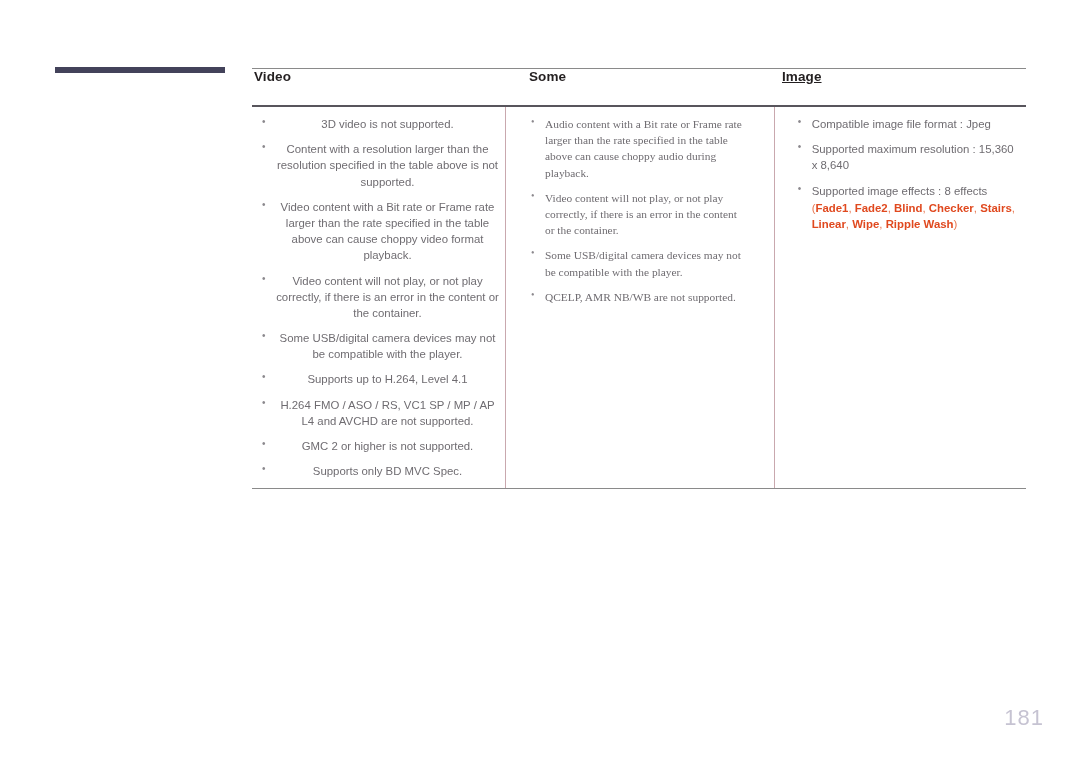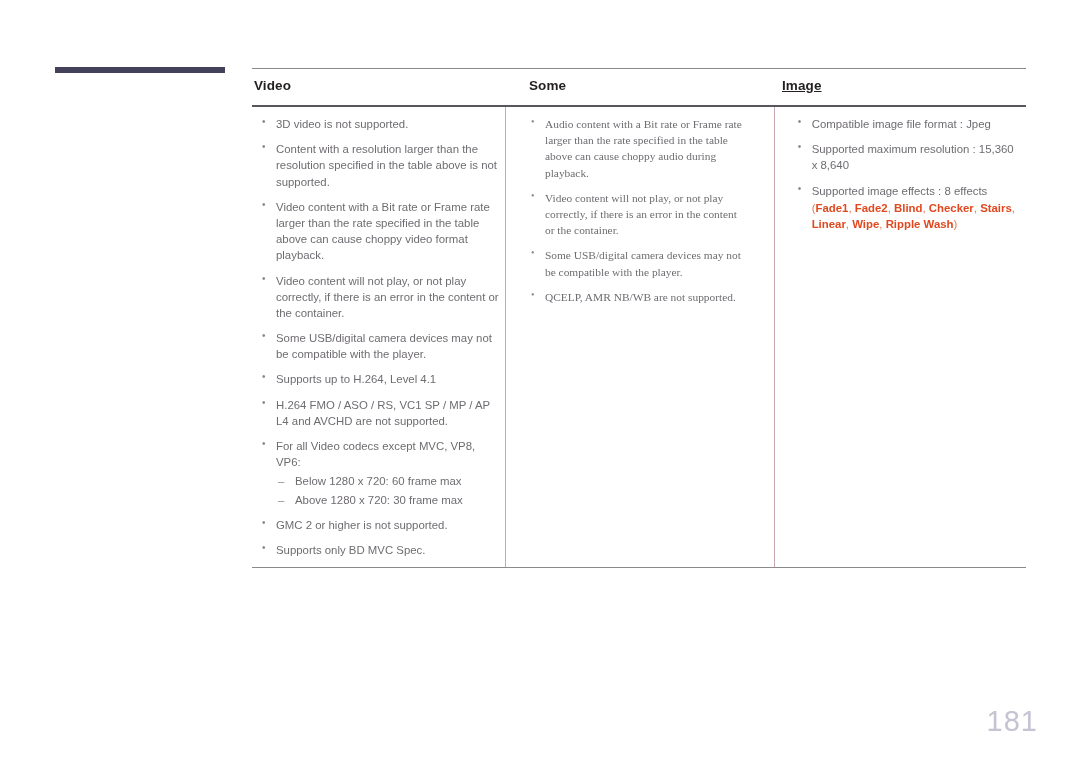--- a/index.html
+++ b/index.html
@@ -34,21 +34,21 @@
   }
 
   .table-top-rule {
     height: 1px;
     background: #8a8a8a;
     width: 100%;
   }
 
   .header-row {
     display: flex;
-    align-items: center;
+    align-items: flex-start;
     height: 36px;
   }
 
   .header-cell {
     font-size: 13.5px;
     font-weight: bold;
     color: #231f20;
     letter-spacing: 0.1px;
     padding-bottom: 4px;
     box-sizing: border-box;
@@ -67,21 +67,21 @@
   .body-row {
     display: flex;
     min-height: 342px;
   }
 
   .body-cell {
     box-sizing: border-box;
     padding-top: 9px;
   }
 
-  .body-cell.vid   { width: 260px; padding-left: 2px;  padding-right: 6px; }
+  .body-cell.vid   { width: 260px; padding-left: 2px;  padding-right: 6px; text-align: center; }
   .body-cell.aud   { width: 255px; padding-left: 17px; padding-right: 10px;
                      border-left: 1px solid #c9a8ae; font-family: Liberation Serif, serif; }
   .body-cell.img   { width: 259px; padding-left: 15px; padding-right: 4px;
                      border-left: 1px solid #c9a8ae; margin-left: 20px; }
 
   .table-bottom-rule {
     height: 1px;
     background: #8a8a8a;
     width: 100%;
   }
@@ -144,23 +144,23 @@
     color: #e0491f;
     font-weight: bold;
   }
   .fx-sep {
     color: #e8764f;
     font-weight: normal;
   }
 
   .page-number {
     position: absolute;
-    right: 42px;
+    right: 36px;
     top: 705px;
-    font-size: 29px;
+    font-size: 22px;
     color: #c6c3d2;
     letter-spacing: 1px;
     font-family: "Liberation Sans", sans-serif;
   }
 </style>
 </head>
 <body>
 
 <div class="deco-bar"></div>
 
@@ -180,27 +180,20 @@
 
     <div class="body-cell vid">
       <ul class="bullets">
         <li>3D video is not supported.</li>
         <li>Content with a resolution larger than the resolution specified in the table above is not supported.</li>
         <li>Video content with a Bit rate or Frame rate larger than the rate specified in the table above can cause choppy video format playback.</li>
         <li>Video content will not play, or not play correctly, if there is an error in the content or the container.</li>
         <li>Some USB/digital camera devices may not be compatible with the player.</li>
         <li>Supports up to H.264, Level 4.1</li>
         <li>H.264 FMO / ASO / RS, VC1 SP / MP / AP L4 and AVCHD are not supported.</li>
-        <li class="nobullet-gap">
-          <span>For all Video codecs except MVC, VP8, VP6:</span>
-          <ul class="sub">
-            <li>Below 1280 x 720: 60 frame max</li>
-            <li>Above 1280 x 720: 30 frame max</li>
-          </ul>
-        </li>
         <li>GMC 2 or higher is not supported.</li>
         <li>Supports only BD MVC Spec.</li>
       </ul>
     </div>
 
     <div class="body-cell aud">
       <ul class="bullets">
         <li>Audio content with a Bit rate or Frame rate larger than the rate specified in the table above can cause choppy audio during playback.</li>
         <li>Video content will not play, or not play correctly, if there is an error in the content or the container.</li>
         <li>Some USB/digital camera devices may not be compatible with the player.</li>

